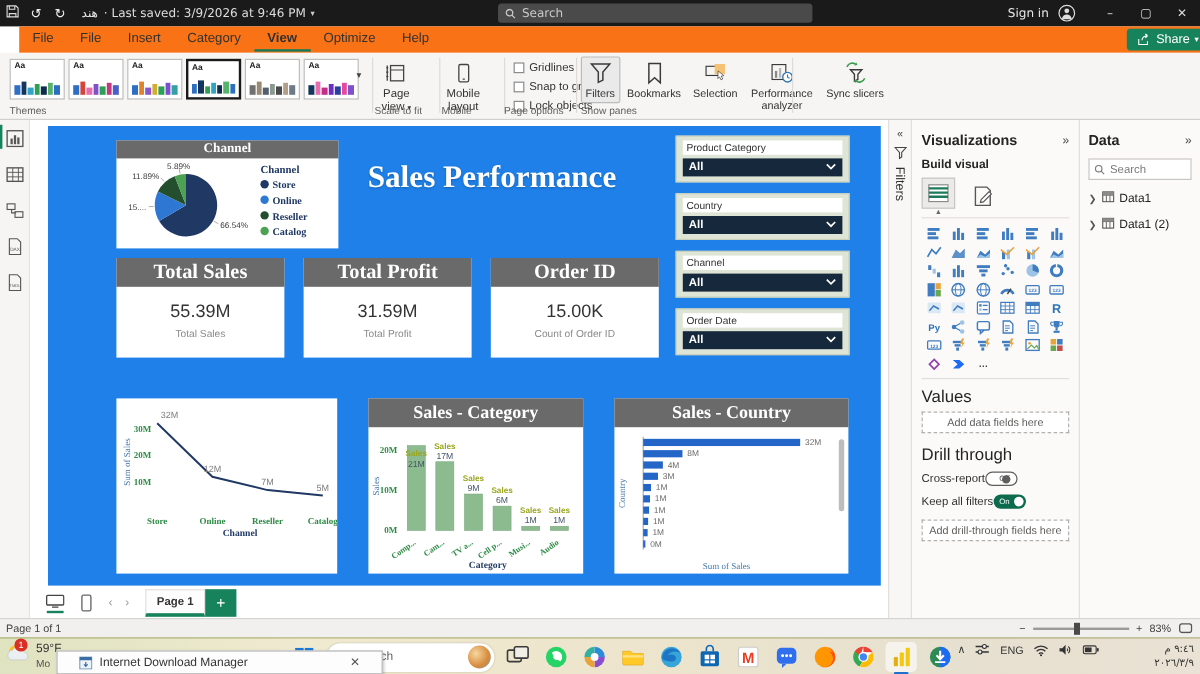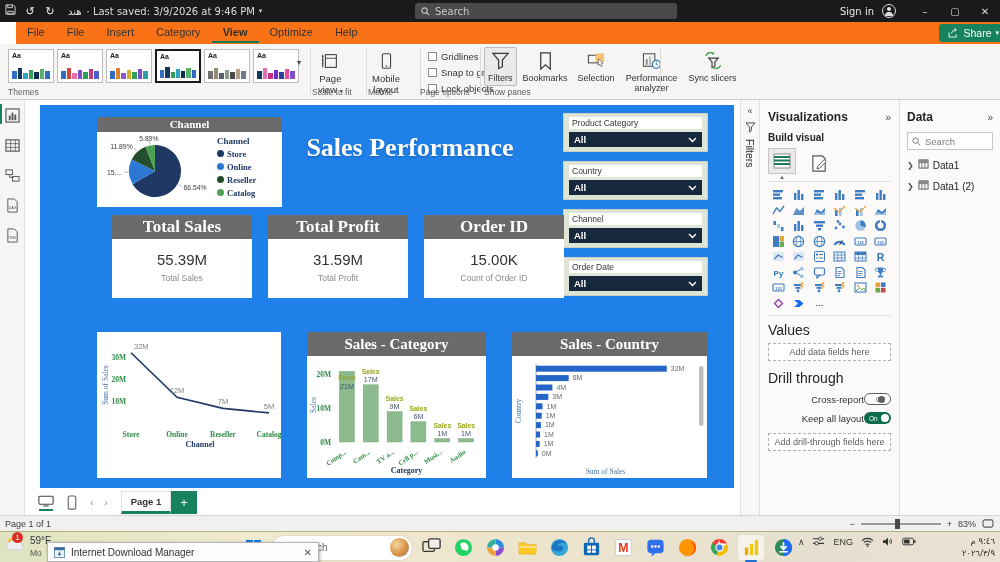--- a/index.html
+++ b/index.html
@@ -60,21 +60,21 @@
   .pie-body{display:flex;height:74px}
   .pie-legend{width:62px;padding-top:4px;font-family:"Liberation Serif","DejaVu Serif",serif;color:#1f3864}
   .pie-legend .lg-title{font-size:9px;font-weight:bold;margin-bottom:1px}
   .lg-item{display:flex;align-items:center;gap:3px;font-size:8.5px;font-weight:bold;height:13px}
   .lg-item i{width:7px;height:7px;border-radius:50%;display:inline-block}
   .dash-title{position:absolute;left:250px;top:28px;width:240px;text-align:center;color:#fff;font-family:"Liberation Serif","DejaVu Serif",serif;font-weight:bold;font-size:26px;text-shadow:0 1px 2px rgba(0,0,0,.25)}
   .slicer-col{position:absolute;left:523px;top:8px;width:145px}
   .slicer{height:39px;background:#dfe5d6;border:1px solid #c9d1bd;margin-bottom:9px;padding:3px 5px}
   .slicer-label{background:#fff;height:12px;font-size:8.5px;color:#333;padding:1px 3px;line-height:10px}
   .slicer-dd{margin-top:3px;height:15px;background:#16283c;color:#fff;display:flex;align-items:center;justify-content:space-between;padding:0 5px;font-size:9.5px;font-weight:bold}
-  .cards-row{position:absolute;left:72px;top:110px;width:452px;display:flex;gap:16px}
+  .cards-row{position:absolute;left:57px;top:110px;width:452px;display:flex;gap:16px}
   .card{height:83px;background:#fff;flex:1}
   .card .panel-hdr{height:24px;font-size:17px;line-height:24px}
   .card-val{text-align:center;font-size:15px;color:#333;margin-top:12px}
   .card-cap{text-align:center;font-size:8.5px;color:#8a8a8a;margin-top:5px}
   .chart-panel{position:absolute;top:227px;background:#fff}
   .chart-panel .panel-hdr{height:24px;font-size:15px;line-height:24px}
   #chart-line{left:57px;width:184px;height:146px}
   #chart-bar{left:267px;width:179px;height:146px}
   #chart-hbar{left:472px;width:195px;height:146px}
 
@@ -93,21 +93,21 @@
   .pane-header .chev{font-size:10px;color:#444;font-weight:normal}
   .build-label{font-size:10px;font-weight:bold;margin-top:8px}
   .build-row{display:flex;align-items:center;gap:14px;margin-top:5px}
   .sel-visual{width:28px;height:26px;background:#eceae8;border:1px solid #c8c6c4;display:flex;align-items:center;justify-content:center}
   .sel-caret{width:28px;text-align:center;font-size:7px;color:#666;line-height:5px}
   .viz-divider{border-top:1px solid #e1dfdd;margin-top:2px}
   .viz-grid{display:flex;flex-wrap:wrap;margin-top:5px}
   .viz-cell{width:20.5px;height:15.5px;display:flex;align-items:center;justify-content:center}
   .viz-sec-label{font-size:14px;color:#252423;margin-top:6px}
   .dash-box{margin-top:5px;border:1px dashed #b3b1af;background:#fff;font-size:9px;color:#605e5c;text-align:center;padding:3px 2px}
-  .toggle-row{display:flex;justify-content:flex-end;align-items:center;margin-top:7px;font-size:9.5px;color:#323130}
+  .toggle-row{display:flex;justify-content:flex-start;align-items:center;margin-top:7px;font-size:9.5px;color:#323130}
   .tog{width:27px;height:12px;border-radius:6px;position:relative;font-size:6.5px;display:flex;align-items:center}
   .tog.off{border:1px solid #605e5c;background:#fff;color:#444}
   .tog.off .dot{position:absolute;left:2px;top:2px;width:7px;height:7px;border-radius:50%;background:#605e5c}
   .tog.off span{margin-left:11px}
   .tog.on{background:#0c6b4d;color:#fff}
   .tog.on .dot{position:absolute;right:2px;top:2px;width:8px;height:8px;border-radius:50%;background:#fff}
   .tog.on span{margin-left:5px}
   .datapane{position:absolute;left:900px;top:100px;width:100px;height:415px;background:#fbfaf9;padding:0 7px}
   .search-box{margin-top:8px;height:18px;border:1px solid #c8c6c4;background:#fff;display:flex;align-items:center;gap:4px;padding:0 4px;font-size:9.5px;color:#7a7a7a}
   .tree-item{display:flex;align-items:center;gap:4px;margin-top:9px;font-size:10px;color:#252423}
@@ -127,21 +127,21 @@
   .weather .wtxt{font-size:10px;color:#333;line-height:12px}
   .weather .wtxt .l2{font-size:8.5px;color:#555}
   .tb-icons{position:absolute;left:240px;top:3px;display:flex;align-items:center;gap:6px}
   .tk{width:26px;height:25px;display:flex;align-items:center;justify-content:center;border-radius:4px;position:relative}
   .tk.active{background:rgba(255,255,255,.6)}
   .tk.active:after{content:'';position:absolute;bottom:-2px;left:7px;width:12px;height:2.5px;border-radius:2px;background:#1f6fd0}
   .search-pill{width:140px;height:24px;background:#fff;border-radius:12px;display:flex;align-items:center;gap:5px;padding:0 3px 0 9px;font-size:10px;color:#666;box-shadow:0 0 2px rgba(0,0,0,.2)}
   .pill-img{margin-left:auto;width:19px;height:19px;border-radius:50%;background:radial-gradient(circle at 35% 35%,#f5d8a0,#d88a3c 60%,#7a9aa8)}
   .tray{position:absolute;right:84px;top:4px;display:flex;align-items:center;gap:8px;font-size:9px;color:#333}
   .clock{position:absolute;right:5px;top:3px;text-align:right;font-size:8.5px;color:#333;line-height:12px;font-family:"DejaVu Sans",sans-serif}
-  .idm-popup{position:absolute;left:47px;top:542px;width:272px;height:20px;background:#fdfdfd;border:1px solid #b5b5b5;box-shadow:1px 1px 3px rgba(0,0,0,.3);display:flex;align-items:center;gap:6px;padding:0 6px;font-size:10px;color:#333;z-index:5}
+  .idm-popup{position:absolute;left:47px;top:542px;width:272px;height:20px;background:#fdfdfd;border:1px solid #b5b5b5;box-shadow:1px 1px 3px rgba(0,0,0,.3);display:flex;align-items:center;gap:6px;padding:0 18px;font-size:10px;color:#333;z-index:5}
   .idm-popup .x{margin-left:auto;color:#555;font-size:10px}
 </style>
 </head>
 <body>
 
 <div id="app">
 
   <div class="titlebar">
     <span class="tb-ico">
       <svg width="11" height="11" viewBox="0 0 12 12">
@@ -930,21 +930,21 @@
     <div class="dash-box">Add data fields here</div>
     <div class="viz-sec-label" style="margin-top:9px">Drill through</div>
     <div class="toggle-row">
       <span>Cross-report</span>
       <span class="tog off">
           <span class="dot"></span>
           <span>Off</span>
         </span>
     </div>
     <div class="toggle-row">
-      <span>Keep all layout</span>
+      <span>Keep all filters</span>
       <span class="tog on">
           <span>On</span>
           <span class="dot"></span>
         </span>
     </div>
     <div class="dash-box" style="margin-top:9px">Add drill-through fields here</div>
   </div>
 
   <div class="datapane">
     <div class="pane-header">

